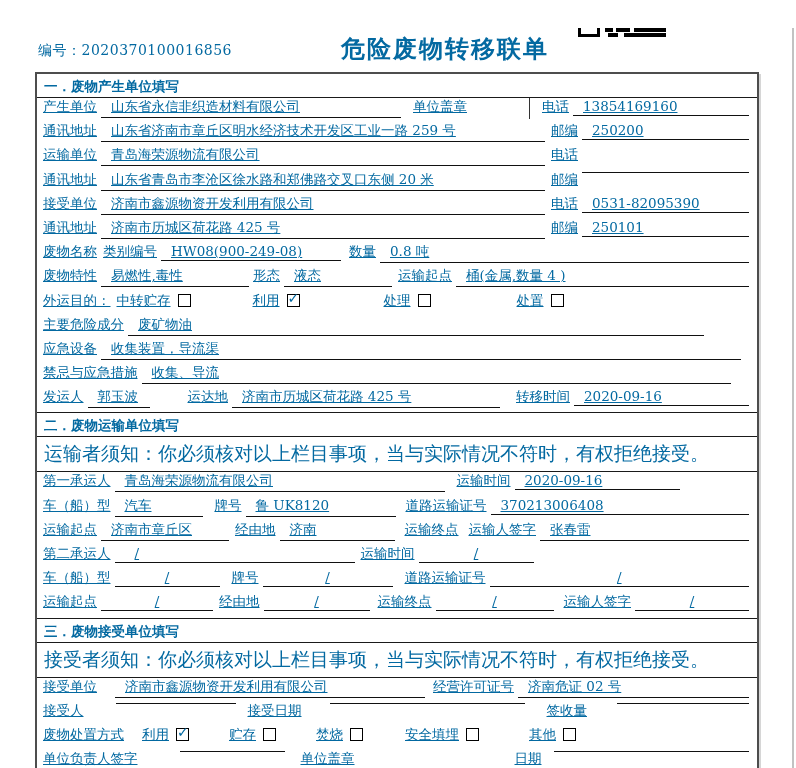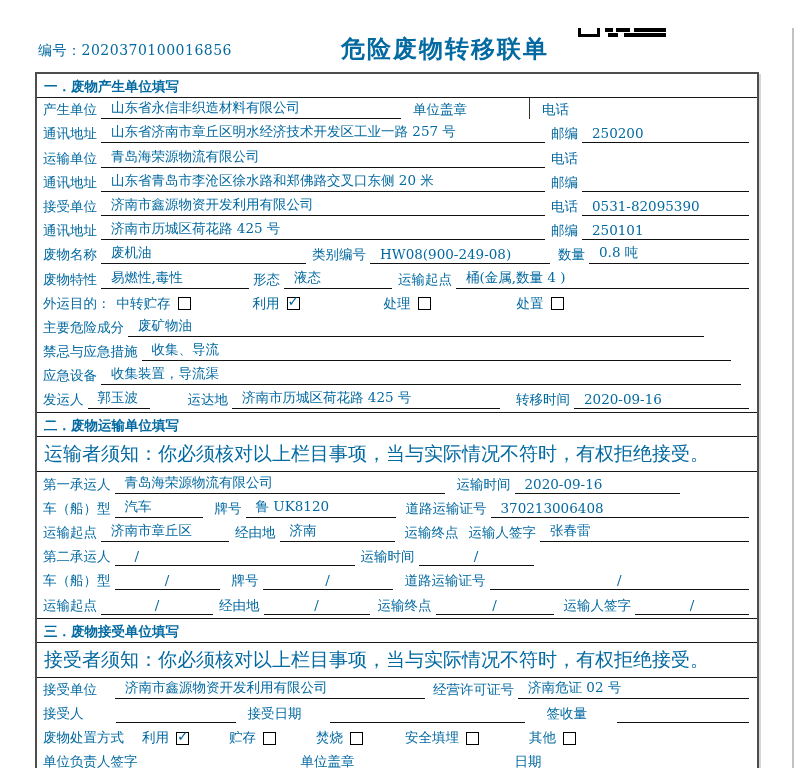--- a/index.html
+++ b/index.html
@@ -13,22 +13,22 @@
   .page-edge{position:absolute;top:0;right:2px;width:2px;height:768px;background:#c2c2c2;}
 
   .form{position:absolute;left:35px;top:44px;width:720px;border:2px solid #4d4d4d;
         box-shadow:2px 2px 0 #d6d6d6;background:#fff;}
   .sec-h{height:22px;line-height:22px;padding:1px 7px 0 7px;font-size:13.5px;font-weight:bold;
          font-family:"DejaVu Sans","Liberation Sans",sans-serif;
          border-bottom:1.5px solid #1a1a1a;}
   .sec-h.mid{border-top:1.5px solid #1a1a1a;}
   .notice{height:34px;display:flex;align-items:center;padding:0 7px;font-size:19px;
           border-bottom:1.5px solid #1a1a1a;}
-  .row{display:flex;align-items:flex-end;height:24.2px;box-sizing:border-box;
-       padding:0 8px 3px 6px;font-size:13.5px;}
+  .row{display:flex;align-items:flex-start;height:24.2px;box-sizing:border-box;
+       padding:0 8px 3px 6px;font-size:13.5px;text-decoration:underline;}
   .lbl{white-space:nowrap;flex:none;}
   .val{border-bottom:1px solid #111;padding:0 2px 1px 10px;white-space:nowrap;
        overflow:hidden;flex:none;box-sizing:border-box;margin-left:4px;}
   .fx{flex:1 1 auto;}
   .ctr{text-align:center;padding-left:2px;}
   .vdiv{width:0;border-left:1px solid #333;align-self:stretch;flex:none;}
   .opt{white-space:nowrap;flex:none;display:flex;align-items:center;}
   .cb{width:11px;height:11px;border:1.5px solid #000;display:inline-block;position:relative;
       margin-left:7px;top:0;flex:none;}
   .cb.checked::after{content:"\2713";position:absolute;left:0;top:-5px;font-size:14px;
@@ -58,25 +58,26 @@
   <div class="form">
 
     <div class="sec-h">一．废物产生单位填写</div>
 
     <div class="row">
       <span class="lbl">产生单位</span>
       <span class="val" style="width:300px">山东省永信非织造材料有限公司</span>
       <span class="lbl" style="margin-left:12px">单位盖章</span>
       <span class="vdiv" style="margin-left:62px"></span>
       <span class="lbl" style="margin-left:12px">电话</span>
+      <span class="val fx">13854169160</span>
     </div>
 
     <div class="row">
       <span class="lbl">通讯地址</span>
-      <span class="val" style="width:444px">山东省济南市章丘区明水经济技术开发区工业一路 257 号</span>
+      <span class="val" style="width:444px">山东省济南市章丘区明水经济技术开发区工业一路 259 号</span>
       <span class="lbl" style="margin-left:6px">邮编</span>
       <span class="val fx">250200</span>
     </div>
 
     <div class="row">
       <span class="lbl">运输单位</span>
       <span class="val" style="width:444px">青岛海荣源物流有限公司</span>
       <span class="lbl" style="margin-left:6px">电话</span>
     </div>
 
@@ -96,21 +97,20 @@
 
     <div class="row">
       <span class="lbl">通讯地址</span>
       <span class="val" style="width:444px">济南市历城区荷花路 425 号</span>
       <span class="lbl" style="margin-left:6px">邮编</span>
       <span class="val fx">250101</span>
     </div>
 
     <div class="row">
       <span class="lbl">废物名称</span>
-      <span class="val" style="width:205px">废机油</span>
       <span class="lbl" style="margin-left:6px">类别编号</span>
       <span class="val" style="width:180px">HW08(900-249-08)</span>
       <span class="lbl" style="margin-left:8px">数量</span>
       <span class="val fx">0.8 吨</span>
     </div>
 
     <div class="row">
       <span class="lbl">废物特性</span>
       <span class="val" style="width:148px">易燃性,毒性</span>
       <span class="lbl" style="margin-left:4px">形态</span>
@@ -138,27 +138,27 @@
         <span class="cb"></span>
       </span>
     </div>
 
     <div class="row">
       <span class="lbl">主要危险成分</span>
       <span class="val fx" style="margin-right:45px">废矿物油</span>
     </div>
 
     <div class="row">
+      <span class="lbl">应急设备</span>
+      <span class="val fx" style="margin-right:8px">收集装置，导流渠</span>
+    </div>
+
+    <div class="row">
       <span class="lbl">禁忌与应急措施</span>
       <span class="val fx" style="margin-right:18px">收集、导流</span>
-    </div>
-
-    <div class="row">
-      <span class="lbl">应急设备</span>
-      <span class="val fx" style="margin-right:8px">收集装置，导流渠</span>
     </div>
 
     <div class="row">
       <span class="lbl">发运人</span>
       <span class="val" style="width:62px">郭玉波</span>
       <span class="lbl" style="margin-left:38px">运达地</span>
       <span class="val" style="width:268px">济南市历城区荷花路 425 号</span>
       <span class="lbl" style="margin-left:16px">转移时间</span>
       <span class="val fx">2020-09-16</span>
     </div>

